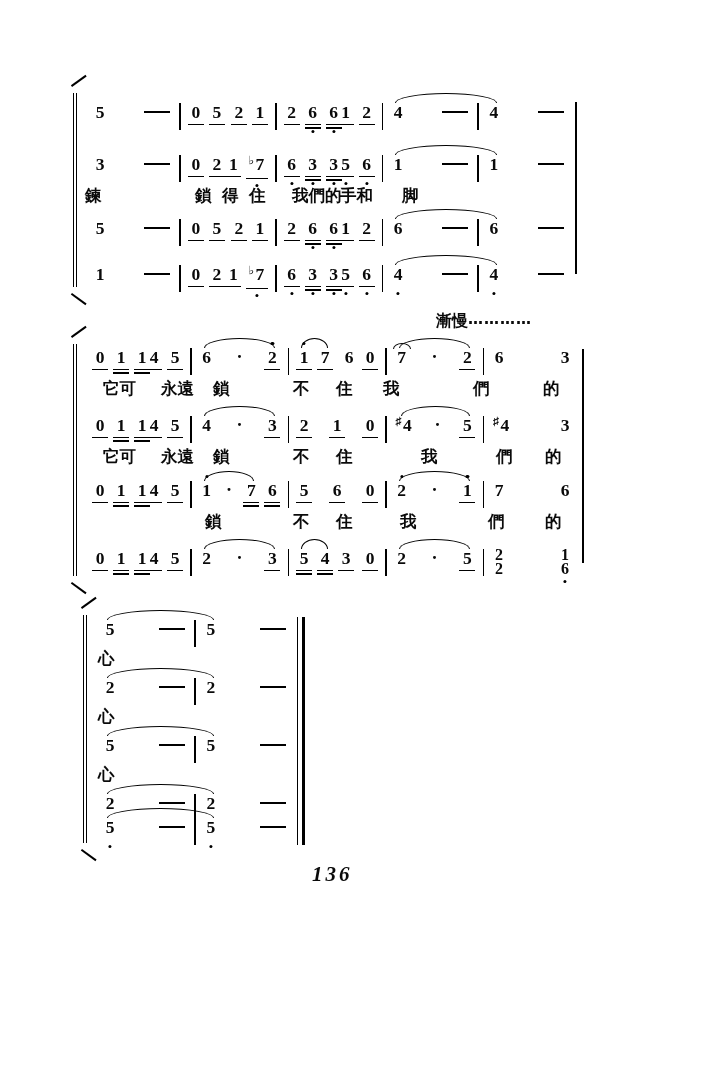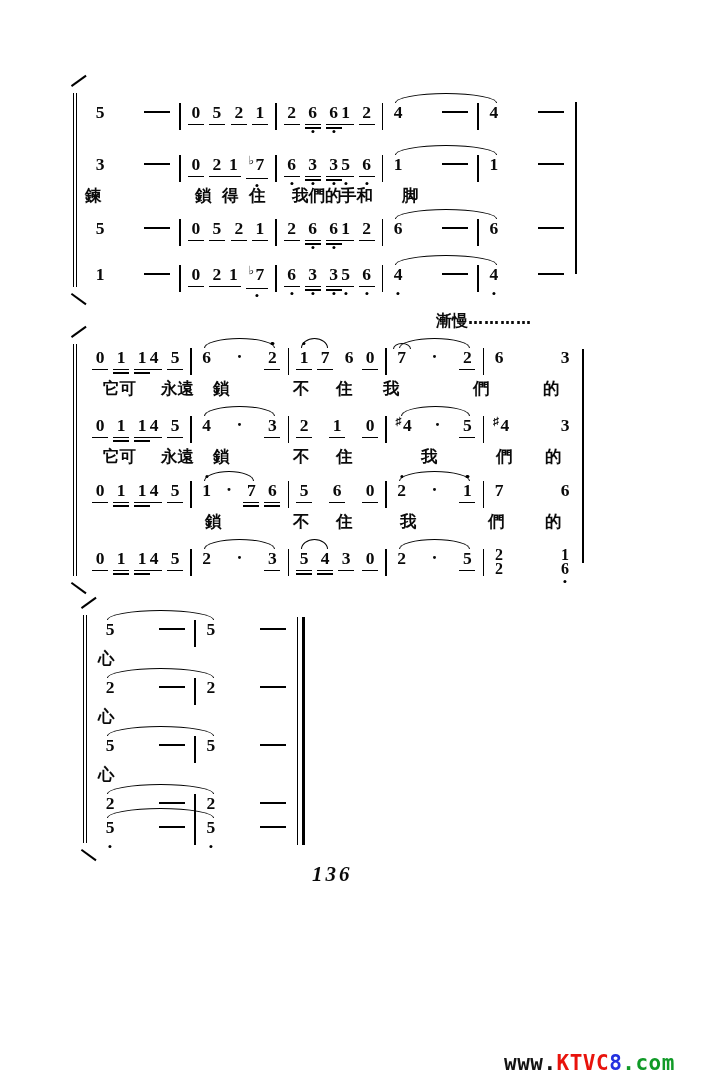--- a/index.html
+++ b/index.html
@@ -668,14 +668,13 @@
             </span>
             <span class="group">
               <span class="tok dash"></span>
             </span>
           </span>
           <i class="arc" style="top: -2px; left: 12px; width: 107px;"></i>
         </div>
       </div>
     </div>
   <div id="page-number" style="left: 312px; top: 862px;">136</div>
-  <div id="watermark"><span class="wseg" style="color: rgb(20, 20, 20);">www.</span><span class="wseg" style="color: rgb(232, 19, 12);">KTVC</span><span class="wseg" style="color: rgb(35, 48, 224);">8</span><span class="wseg" style="color: rgb(16, 154, 39);">.com</span></div>
 </div>
 
 </body></html>

